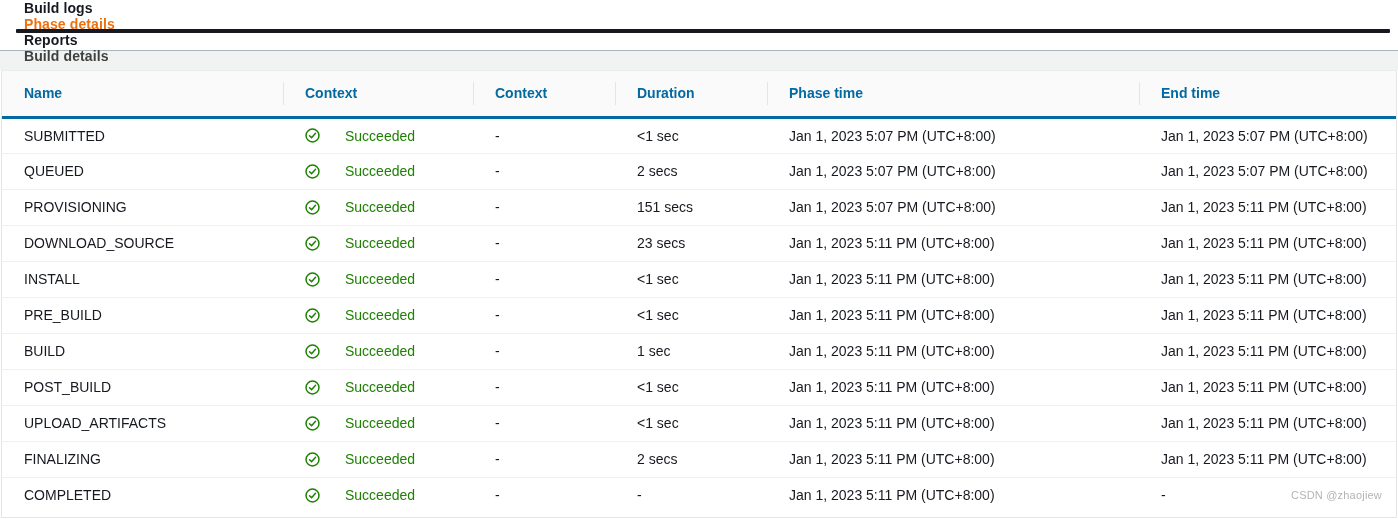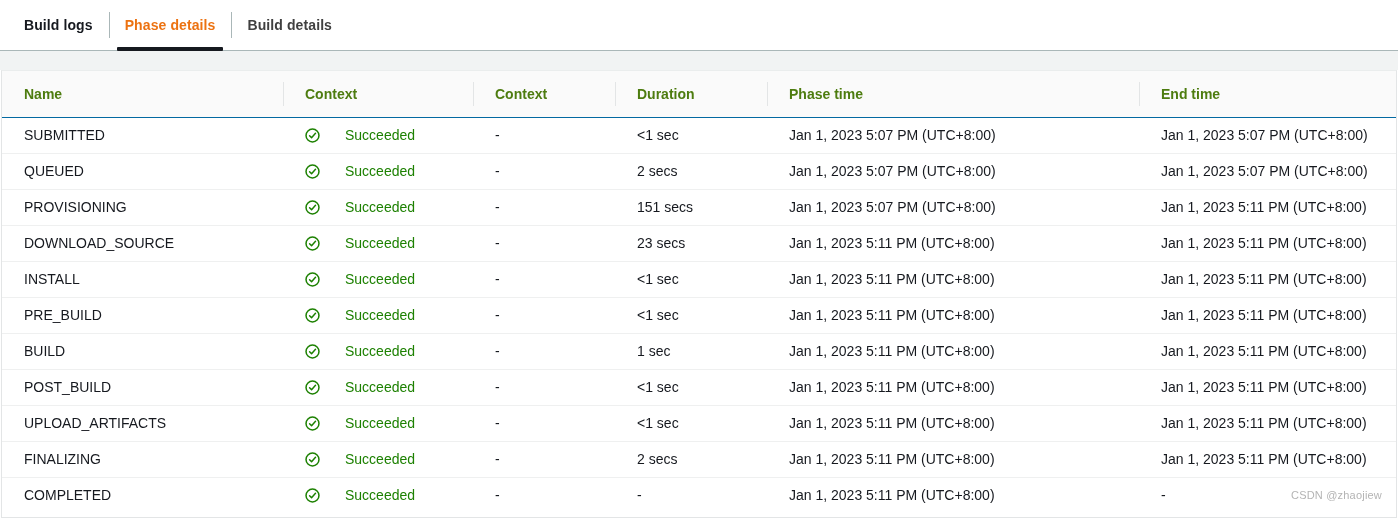--- a/index.html
+++ b/index.html
@@ -19,20 +19,21 @@
 
   
   .tabbar {
     position: relative;
     height: 51px;
     background: #ffffff;
     display: flex;
     align-items: stretch;
     padding-left: 8px;
     border-bottom: 1px solid #aab7b8;
+    flex-direction: column;
   }
   .tab {
     position: relative;
     display: flex;
     align-items: center;
     padding: 0 16px;
     font-size: 14px;
     font-weight: bold;
     color: #16191f;
     cursor: pointer;
@@ -81,24 +82,24 @@
     width: 100%;
     border-collapse: collapse;
     table-layout: fixed;
   }
 
   table.phases thead th {
     background: #fafafa;
     text-align: left;
     font-size: 14px;
     font-weight: bold;
-    color: #4d7c0f;
+    color: #0369a1;
     height: 46px;
     padding: 0 0 0 22px;
-    border-bottom: 1px solid #0369a1;
+    border-bottom: 3px solid #0369a1;
     position: relative;
     vertical-align: middle;
     white-space: nowrap;
   }
   table.phases thead th + th::before {
     content: "";
     position: absolute;
     left: 0;
     top: 11px;
     bottom: 11px;
@@ -159,20 +160,23 @@
 </style>
 </head>
 <body>
 
 <div class="tabbar">
   <div class="tab">
     <span>Build logs</span>
   </div>
   <div class="tab active">
     <span>Phase details</span>
+  </div>
+  <div class="tab">
+    <span>Reports</span>
   </div>
   <div class="tab link">
     <span>Build details</span>
   </div>
 </div>
 
 <div class="gap"></div>
 
 <div class="card">
   <table class="phases">

